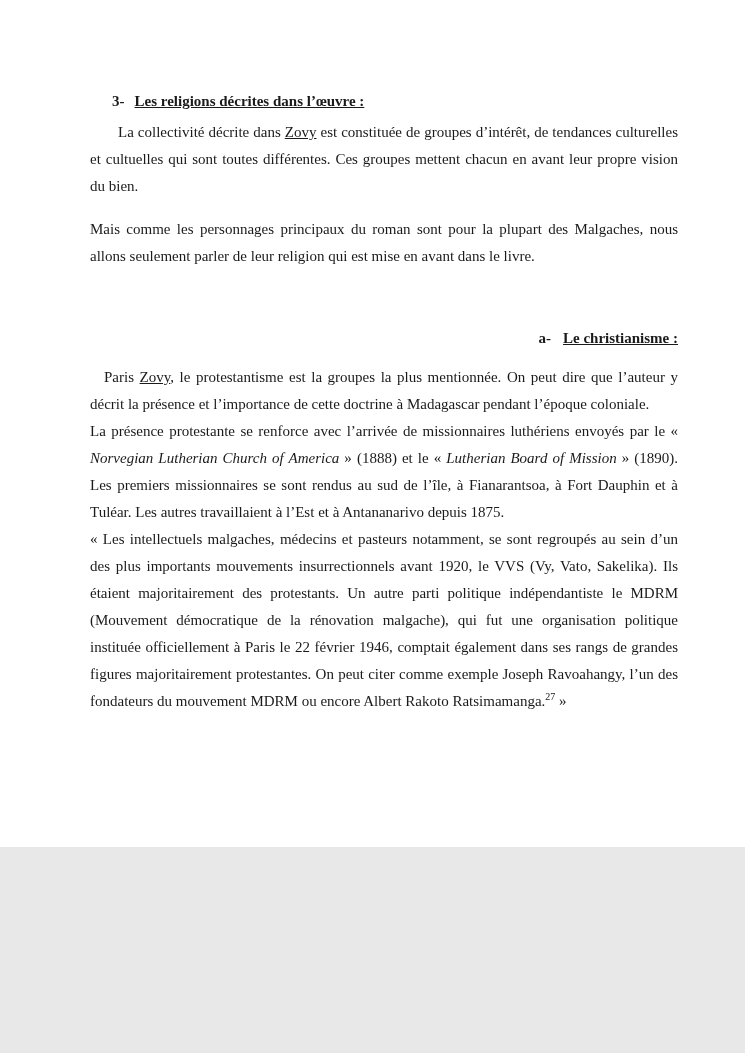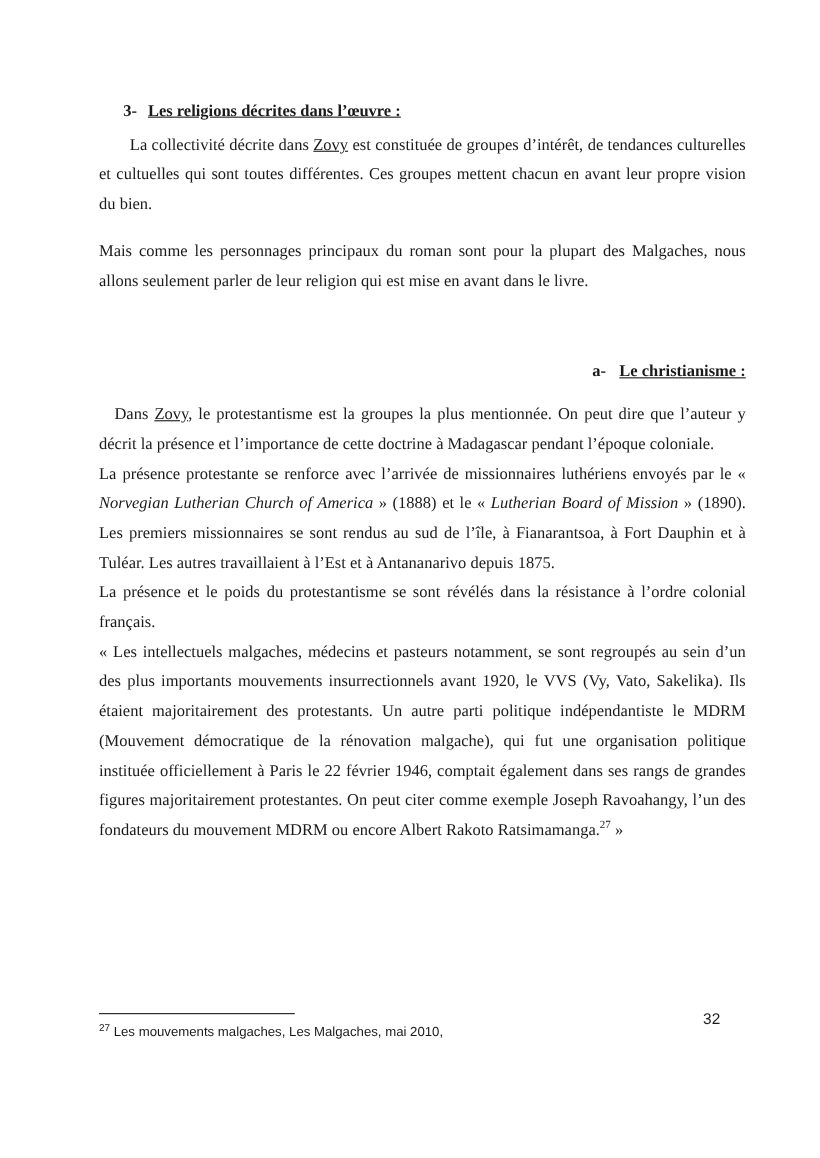--- a/index.html
+++ b/index.html
@@ -1,20 +1,20 @@
 <!DOCTYPE html>
 <html><head>
 <meta charset="utf-8">
 <style>
   html, body { margin: 0; padding: 0; }
   body { background: #e8e8e8; }
   .page {
     position: relative;
     width: 745px;
-    height: 1053px;
+    height: 847px;
     background: #ffffff;
     overflow: hidden;
     font-family: "Liberation Serif", serif;
     color: #1a1a1a;
   }
   .content {
     position: absolute;
     left: 90px;
     top: 88px;
     width: 588px;
@@ -71,25 +71,24 @@
   <div class="content">
 
     <div class="h3"><span class="hnum">3-</span><span class="u">Les religions décrites dans l’œuvre :</span></div>
 
     <p class="intro1"><span>La collectivité décrite dans </span><span class="u">Zovy</span><span> est constituée de groupes d’intérêt, de tendances culturelles et cultuelles qui sont toutes différentes. Ces groupes mettent chacun en avant leur propre vision du bien.</span></p>
 
     <p class="intro2"><span>Mais comme les personnages principaux du roman sont pour la plupart des Malgaches, nous allons seulement parler de leur religion qui est mise en avant dans le livre.</span></p>
 
     <div class="sub"><span class="subletter">a-</span><span class="u">Le christianisme :</span></div>
 
-    <p class="cp1"><span>Dans </span><span class="u">Zovy</span><span>, le protestantisme est la groupes la plus mentionnée. On peut dire que l’auteur y décrit la présence et l’importance de cette doctrine à Madagascar pendant l’époque coloniale.</span></p>
+    <p class="cp1"><span>Paris </span><span class="u">Zovy</span><span>, le protestantisme est la groupes la plus mentionnée. On peut dire que l’auteur y décrit la présence et l’importance de cette doctrine à Madagascar pendant l’époque coloniale.</span></p>
 
     <p><span>La présence protestante se renforce avec l’arrivée de missionnaires luthériens envoyés par le « </span><span class="i">Norvegian Lutherian Church of America</span><span> » (1888) et le « </span><span class="i">Lutherian Board of Mission</span><span> » (1890). Les premiers missionnaires se sont rendus au sud de l’île, à Fianarantsoa, à Fort Dauphin et à Tuléar. Les autres travaillaient à l’Est et à Antananarivo depuis 1875.</span></p>
 
-    <p><span>La présence et le poids du protestantisme se sont révélés dans la résistance à l’ordre colonial français.</span></p>
 
     <p><span>« Les intellectuels malgaches, médecins et pasteurs notamment, se sont regroupés au sein d’un des plus importants mouvements insurrectionnels avant 1920, le VVS (Vy, Vato, Sakelika). Ils étaient majoritairement des protestants. Un autre parti politique indépendantiste le MDRM (Mouvement démocratique de la rénovation malgache), qui fut une organisation politique instituée officiellement à Paris le 22 février 1946, comptait également dans ses rangs de grandes figures majoritairement protestantes. On peut citer comme exemple Joseph Ravoahangy, l’un des fondateurs du mouvement MDRM ou encore Albert Rakoto Ratsimamanga.</span><span class="sup-ref">27</span><span> »</span></p>
 
 
   </div>
 
   <div class="footnote">
     <div class="fn-rule"></div>
     <div><span class="fn-sup">27</span><span> Les mouvements malgaches, Les Malgaches, mai 2010,</span></div>
   </div>

